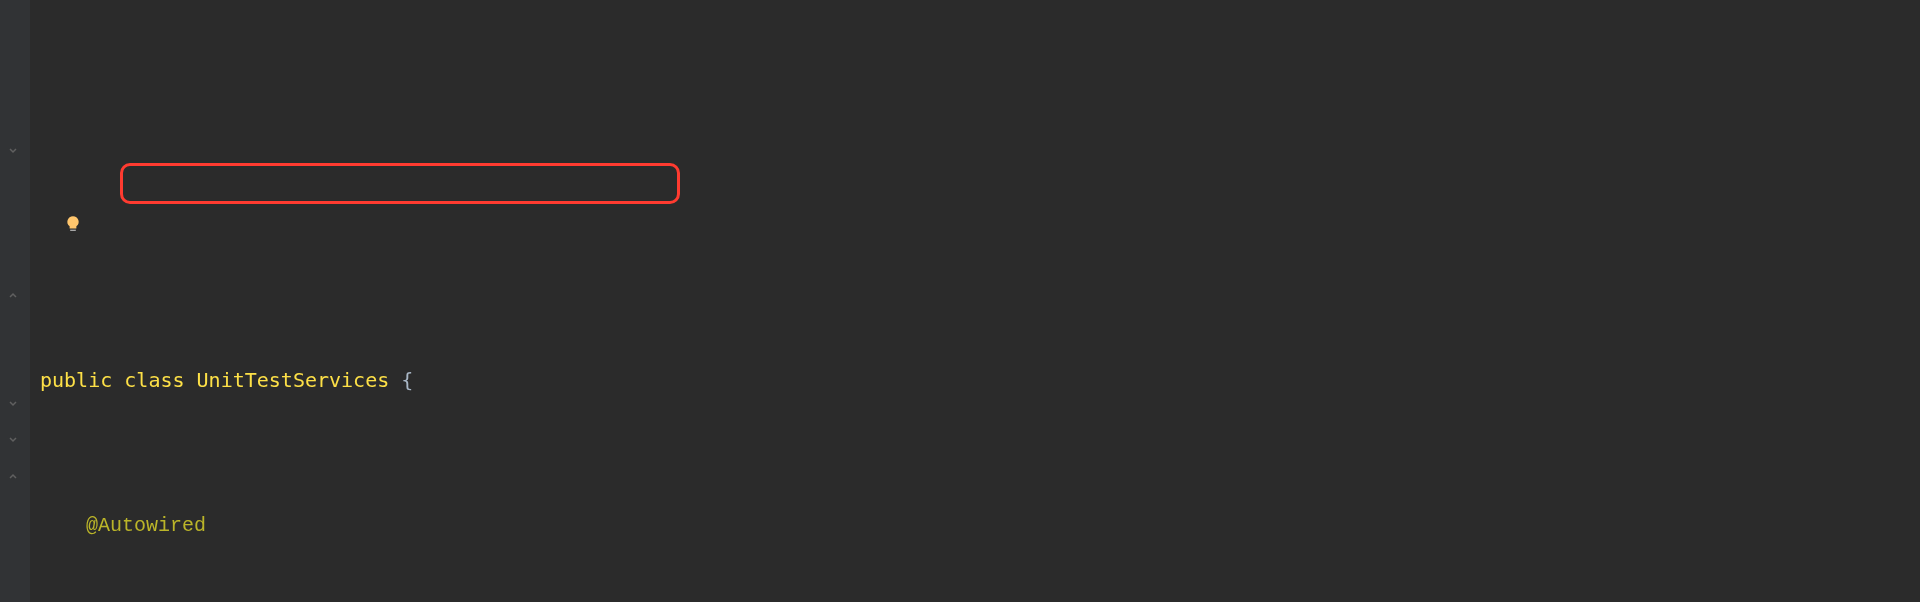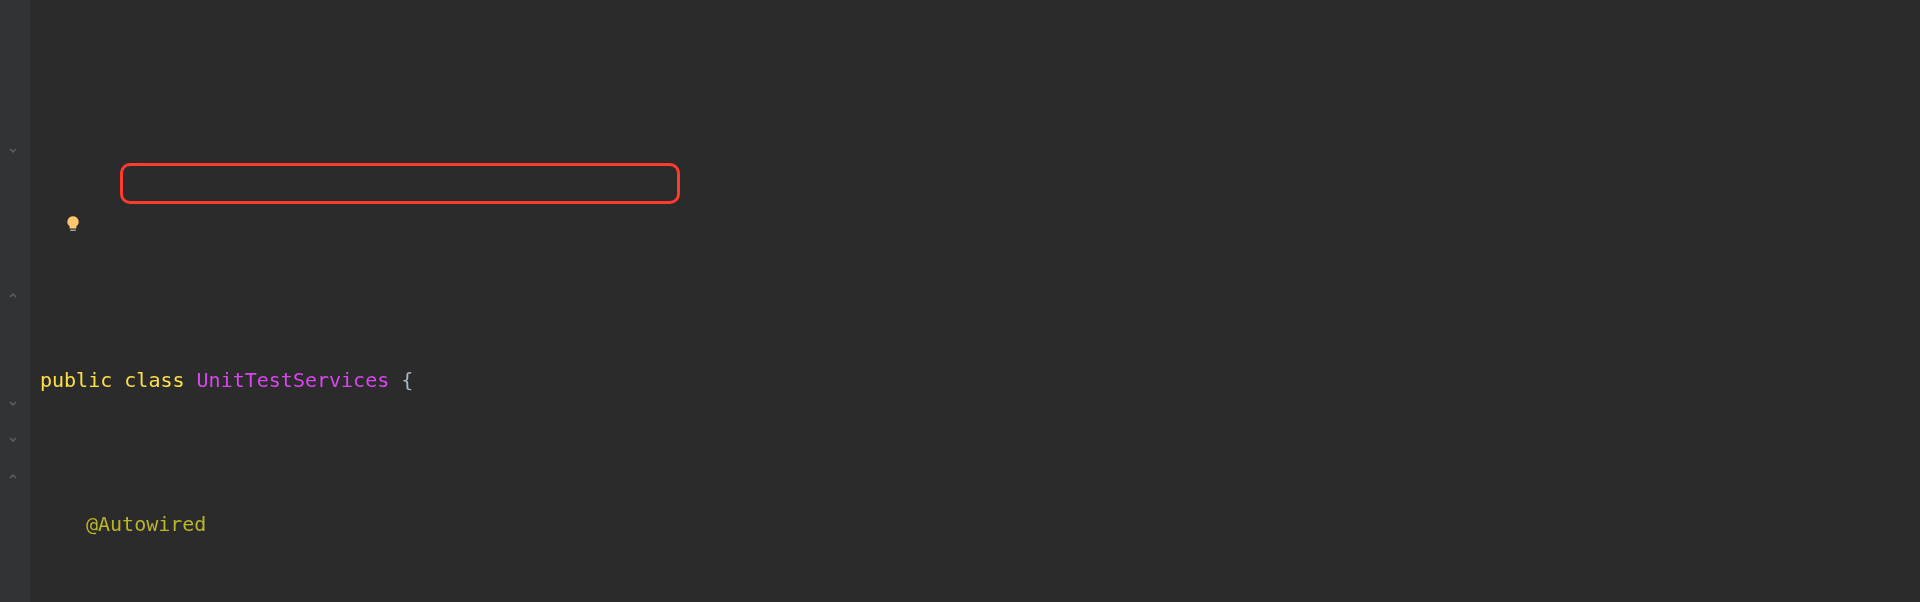--- a/index.html
+++ b/index.html
@@ -39,22 +39,22 @@
     .code-area {
       padding-left: 40px;
       padding-top: 2px;
     }
     .line {
       position: relative;
       min-height: 36px;
     }
     .indent1 { padding-left: 46px; }
     .kw { color: #fde047; }
-    .type { color: #d946ef; }
-    .annotation { color: #bbb529; }
+    .type { color: #fde047; }
+    .annotation { color: #bbb529; font-family: Liberation Mono, monospace; }
     .punct { color: #a9b7c6; }
     .highlight-box {
       position: absolute;
       border: 3px solid #ff3b30;
       border-radius: 10px;
       pointer-events: none;
     }
     .lamp-icon {
       position: absolute;
       left: 40px;

